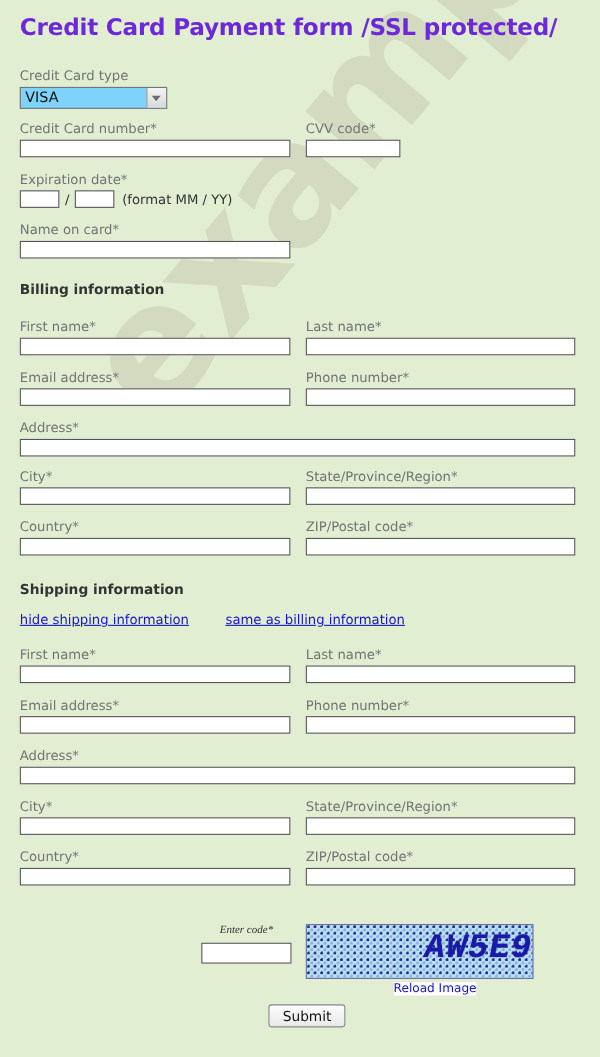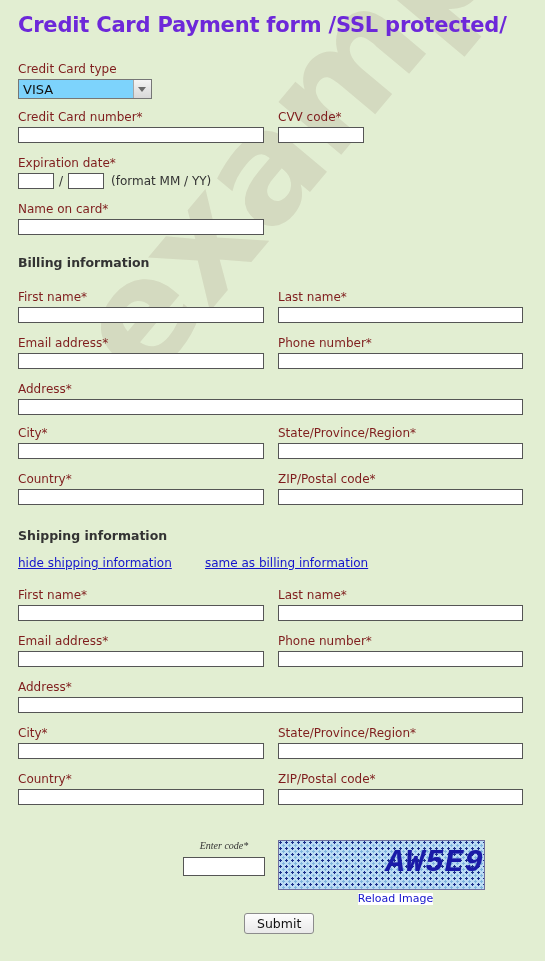--- a/index.html
+++ b/index.html
@@ -61,21 +61,21 @@
   .section-heading {
     margin: 0;
     padding: 0 0 0 18px;
     font-size: 12.5px;
     font-weight: 700;
     color: #333333;
     font-family: "DejaVu Sans", sans-serif;
   }
   .field-label {
     font-size: 12px;
-    color: #7f1d1d;
+    color: #737373;
     line-height: 14px;
     font-family: "DejaVu Sans", sans-serif;
   }
   .txt {
     background: #ffffff;
     border: 1px solid #555555;
     height: 16px;
     box-sizing: border-box;
     font-family: "DejaVu Sans", sans-serif;
     font-size: 12px;

